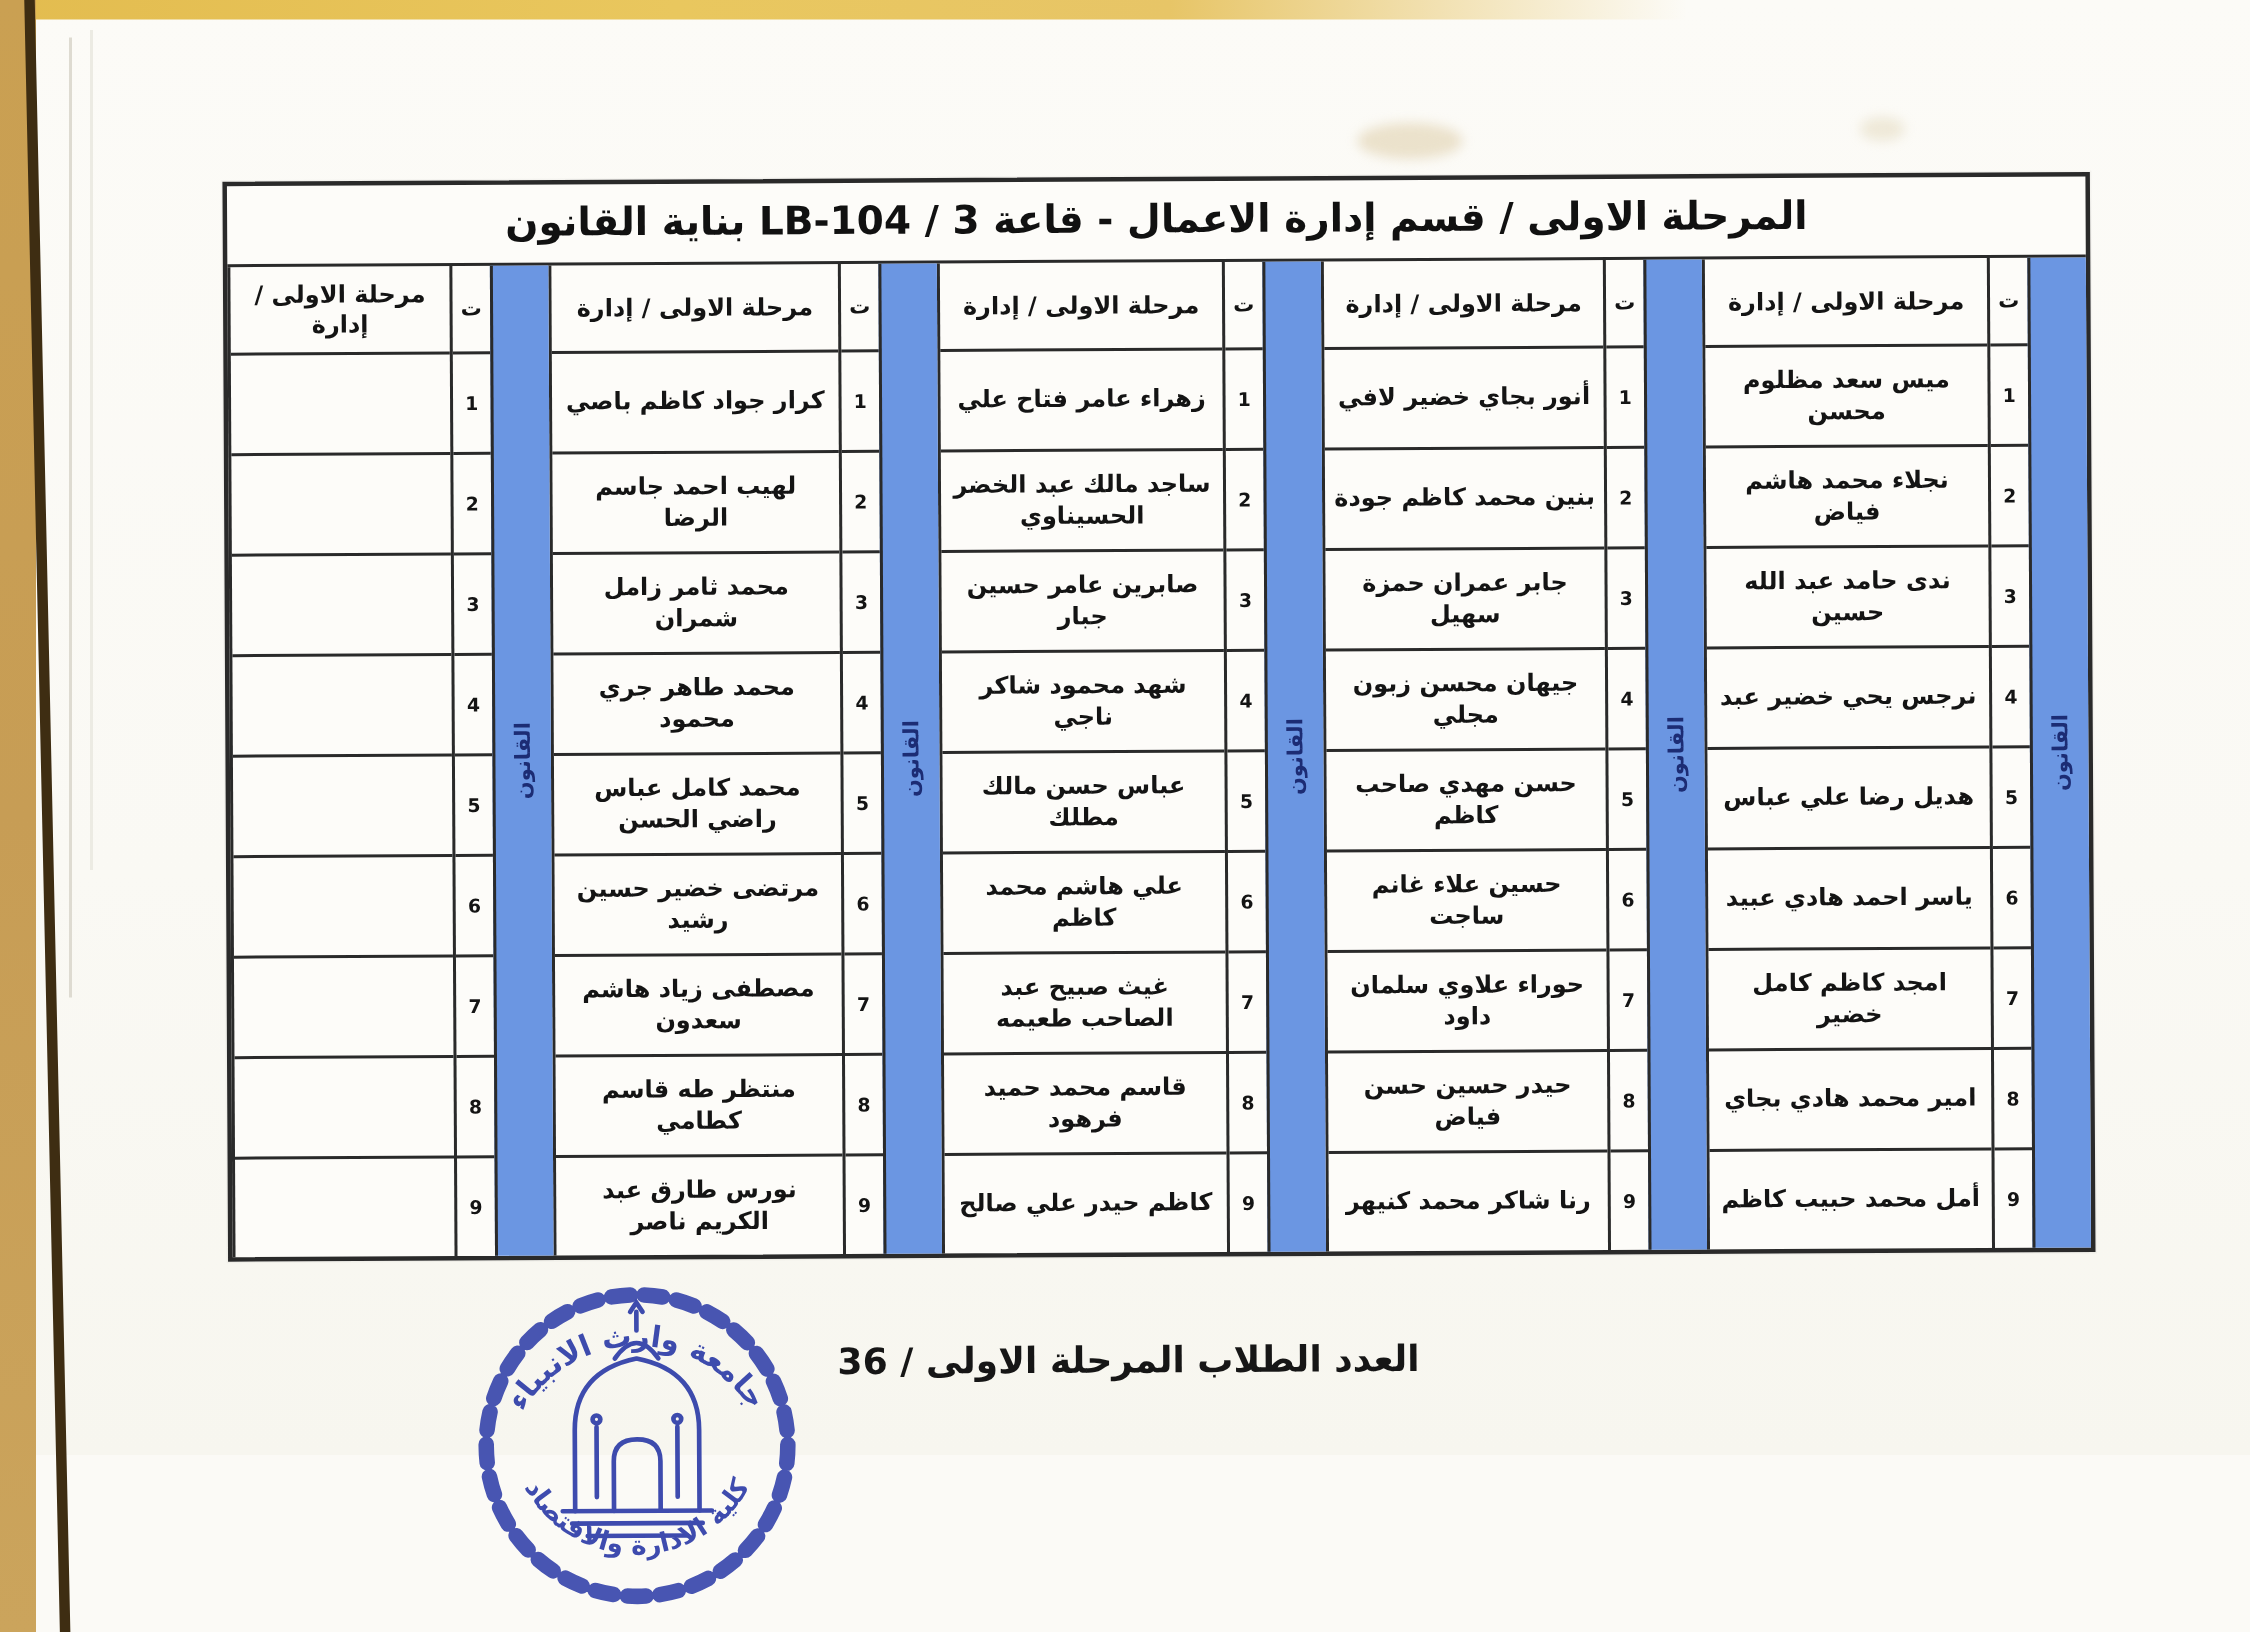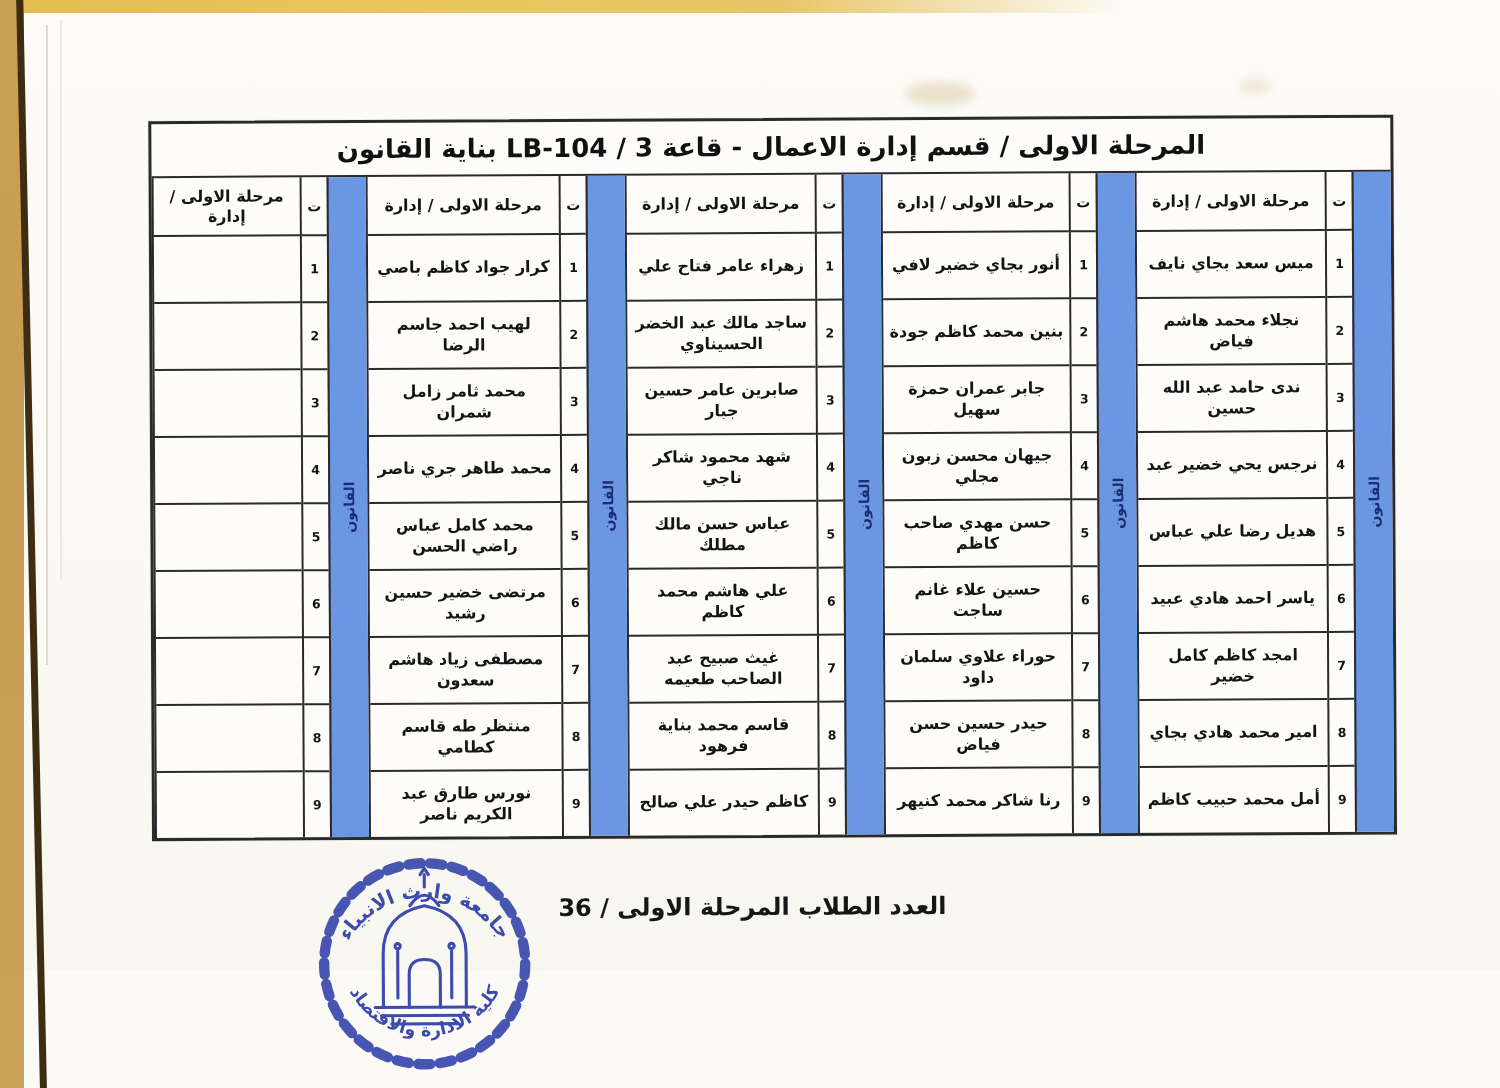--- a/index.html
+++ b/index.html
@@ -87,21 +87,21 @@
               <div class="cell num">3</div>
               <div class="cell num">4</div>
               <div class="cell num">5</div>
               <div class="cell num">6</div>
               <div class="cell num">7</div>
               <div class="cell num">8</div>
               <div class="cell num">9</div>
             </div>
             <div class="gcol names" style="width: 190px;">
               <div class="cell chead gh">مرحلة الاولى / إدارة</div>
-              <div class="cell sname">ميس سعد بجاي نايف</div>
+              <div class="cell sname">ميس سعد مظلوم محسن</div>
               <div class="cell sname">نجلاء محمد هاشم فياض</div>
               <div class="cell sname">ندى حامد عبد الله حسين</div>
               <div class="cell sname">نرجس يحي خضير عبد</div>
               <div class="cell sname">هديل رضا علي عباس</div>
               <div class="cell sname">ياسر احمد هادي عبيد</div>
               <div class="cell sname">امجد كاظم كامل خضير</div>
               <div class="cell sname">امير محمد هادي بجاي</div>
               <div class="cell sname">أمل محمد حبيب كاظم</div>
             </div>
           </div>
@@ -152,21 +152,21 @@
             </div>
             <div class="gcol names" style="width: 190px;">
               <div class="cell chead gh">مرحلة الاولى / إدارة</div>
               <div class="cell sname">زهراء عامر فتاح علي</div>
               <div class="cell sname">ساجد مالك عبد الخضر الحسيناوي</div>
               <div class="cell sname">صابرين عامر حسين جبار</div>
               <div class="cell sname">شهد محمود شاكر ناجي</div>
               <div class="cell sname">عباس حسن مالك مطلك</div>
               <div class="cell sname">علي هاشم محمد كاظم</div>
               <div class="cell sname">غيث صبيح عبد الصاحب طعيمه</div>
-              <div class="cell sname">قاسم محمد بناية فرهود</div>
+              <div class="cell sname">قاسم محمد حميد فرهود</div>
               <div class="cell sname">كاظم حيدر علي صالح</div>
             </div>
           </div>
           <div class="group">
             <div class="gcol band" style="background: rgb(107, 150, 226);">
               <div class="band-label" style="color: rgb(28, 44, 116);">القانون</div>
             </div>
             <div class="gcol idx">
               <div class="cell chead idxh">ت</div>
               <div class="cell num">1</div>
@@ -177,21 +177,21 @@
               <div class="cell num">6</div>
               <div class="cell num">7</div>
               <div class="cell num">8</div>
               <div class="cell num">9</div>
             </div>
             <div class="gcol names" style="width: 193px;">
               <div class="cell chead gh">مرحلة الاولى / إدارة</div>
               <div class="cell sname">كرار جواد كاظم باصي</div>
               <div class="cell sname">لهيب احمد جاسم الرضا</div>
               <div class="cell sname">محمد ثامر زامل شمران</div>
-              <div class="cell sname">محمد طاهر جري ناصر</div>
+              <div class="cell sname">محمد طاهر جري محمود</div>
               <div class="cell sname">محمد كامل عباس راضي الحسن</div>
               <div class="cell sname">مرتضى خضير حسين رشيد</div>
               <div class="cell sname">مصطفى زياد هاشم سعدون</div>
               <div class="cell sname">منتظر طه قاسم كطامي</div>
               <div class="cell sname">نورس طارق عبد الكريم ناصر</div>
             </div>
           </div>
           <div class="group">
             <div class="gcol band" style="background: rgb(107, 150, 226);">
               <div class="band-label" style="color: rgb(28, 44, 116);">القانون</div>

